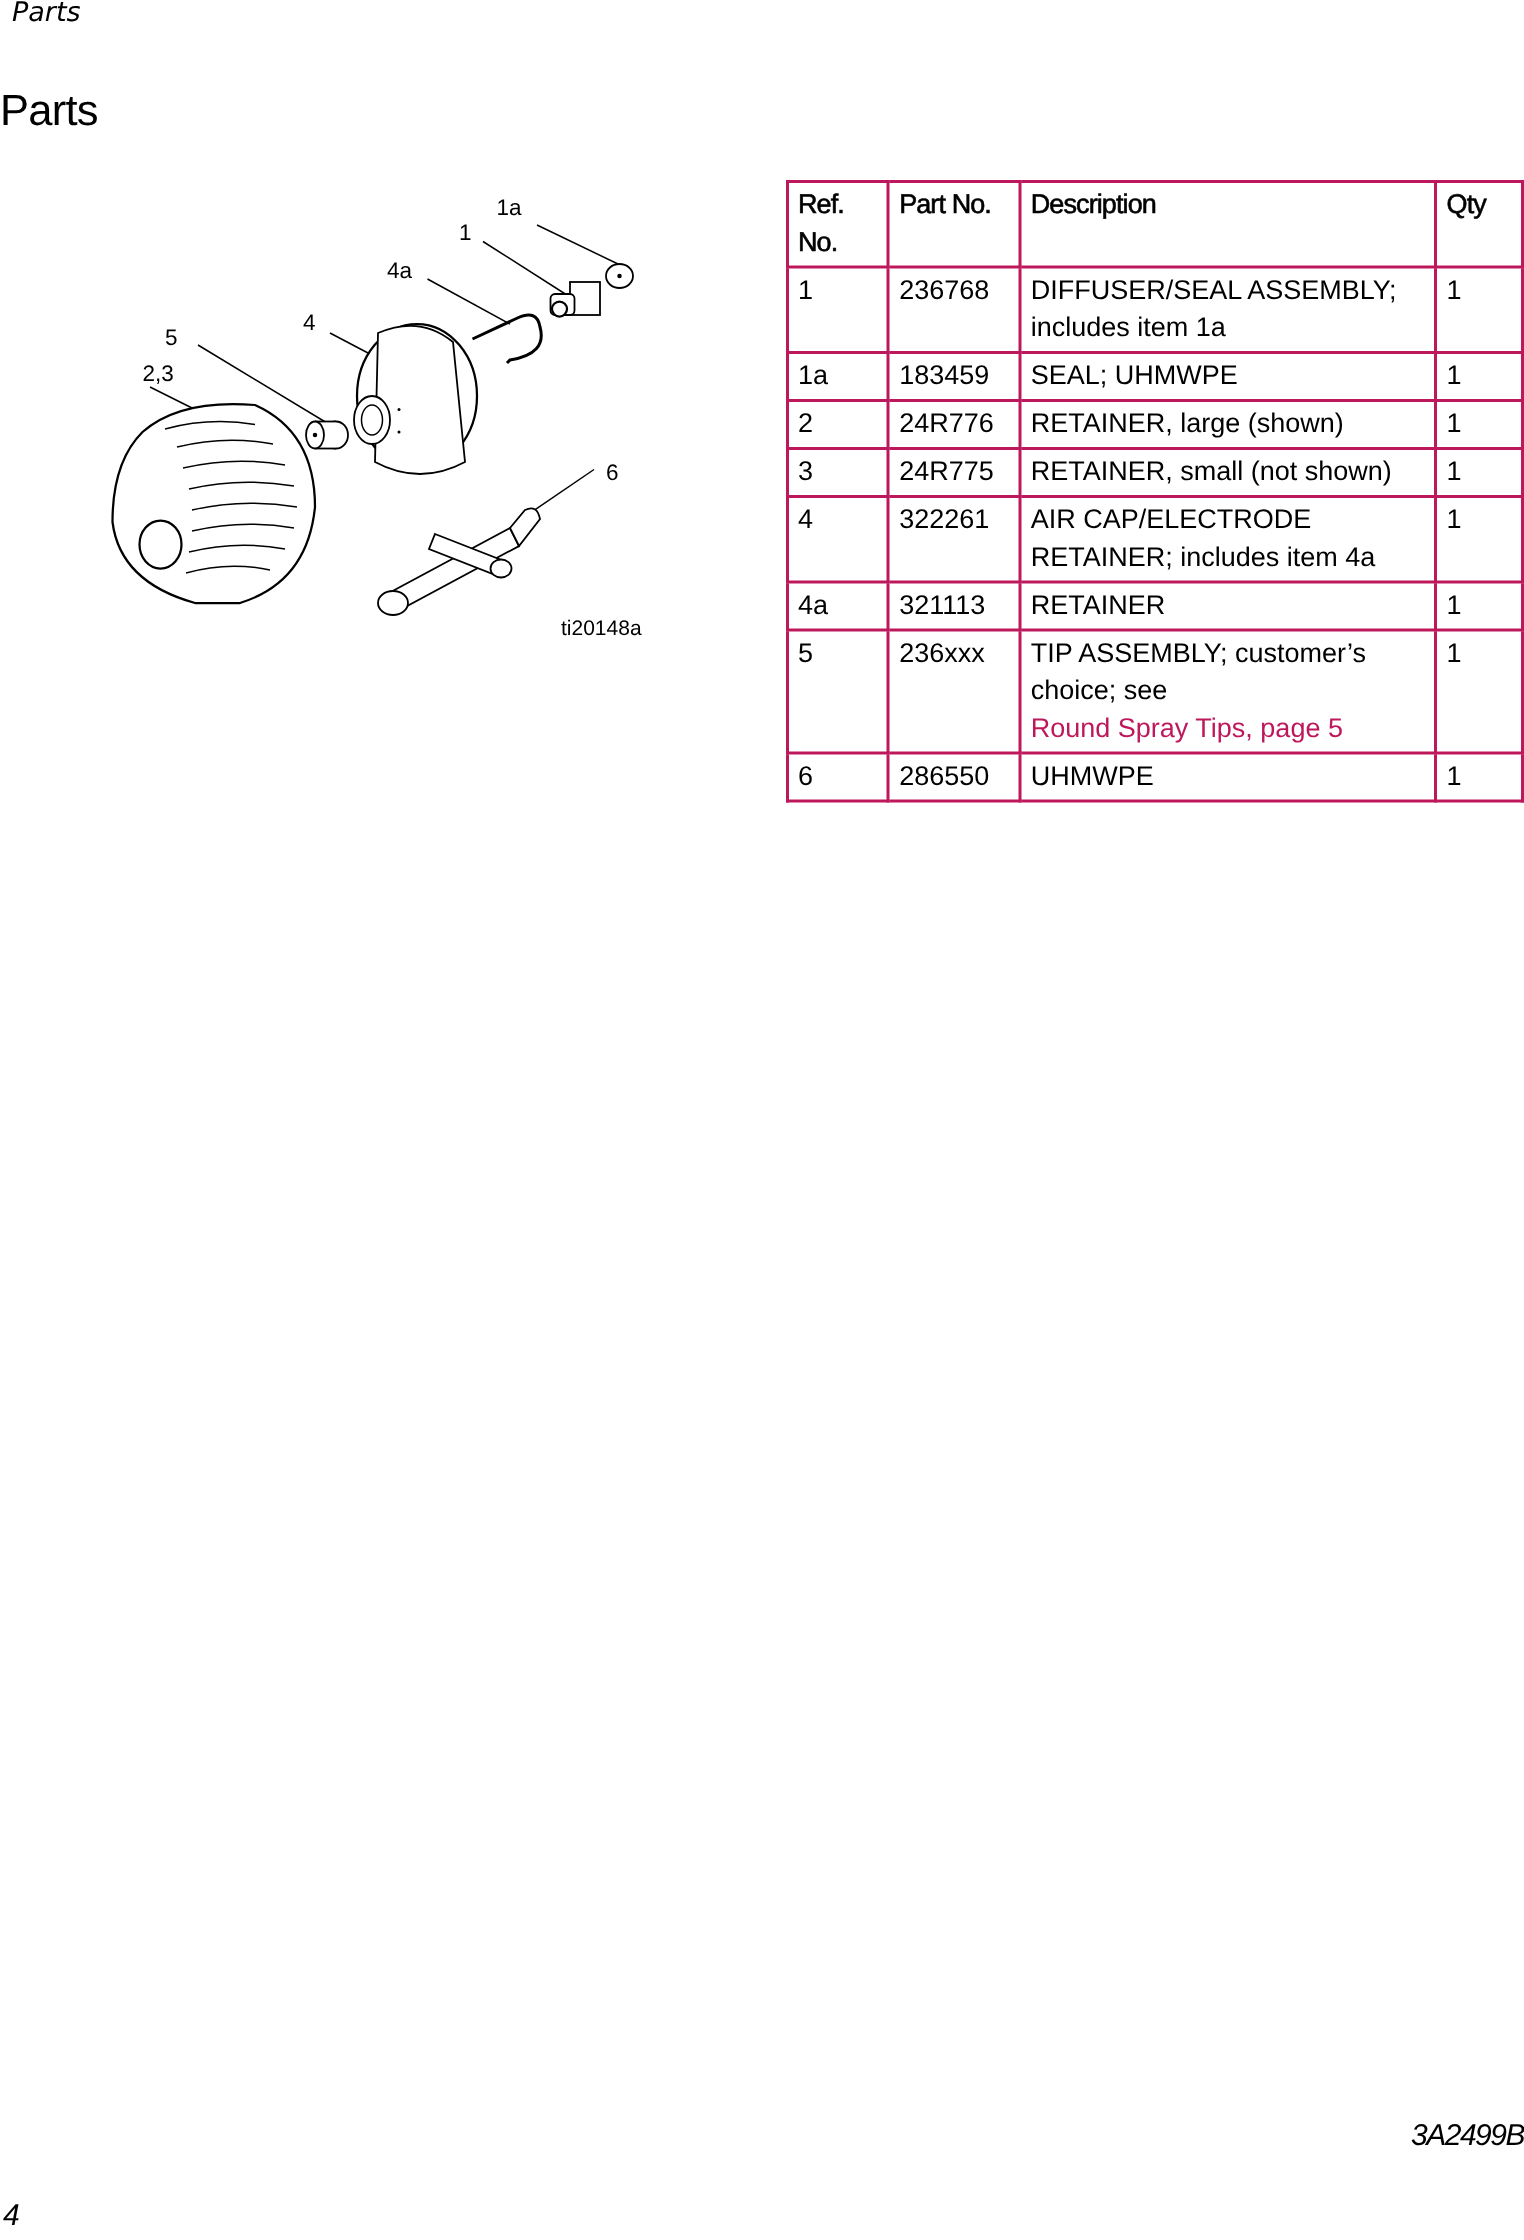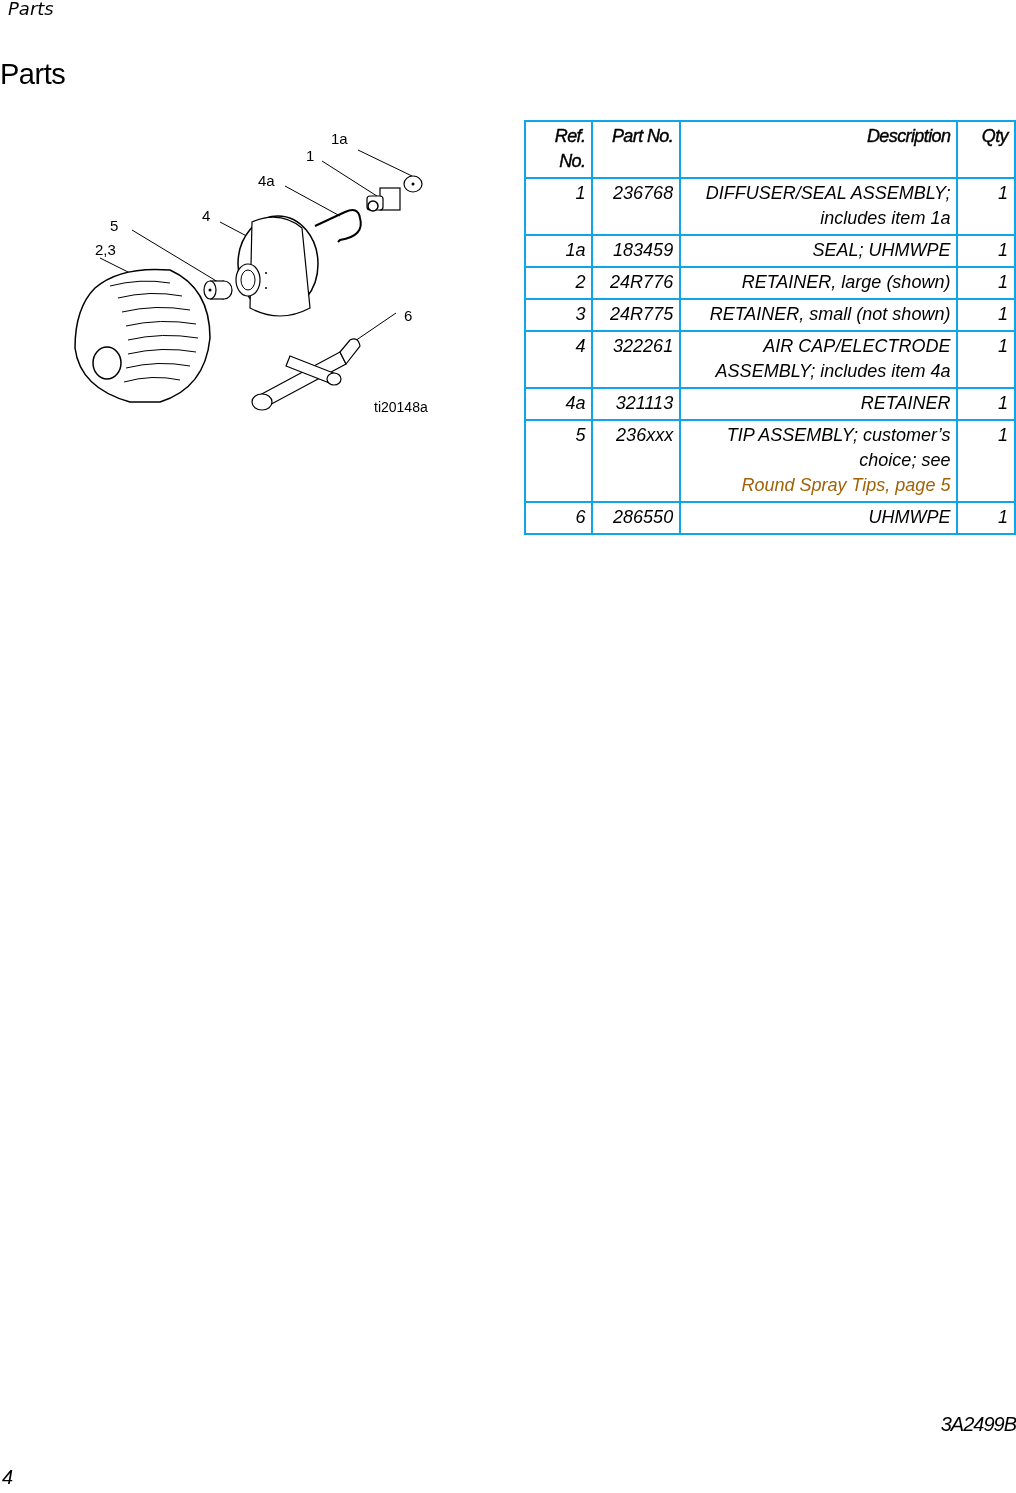--- a/index.html
+++ b/index.html
@@ -2,27 +2,27 @@
 <html><head>
 <meta charset="utf-8">
 <style>
   html, body { margin:0; padding:0; background:#ffffff; }
   body { width:1016px; height:1493px; position:relative; overflow:hidden; color:#000; font-family:"Liberation Sans", sans-serif; }
   .running-head { position:absolute; left:8px; top:-2px; font-family:"DejaVu Sans", sans-serif; font-style:italic; font-size:18px; }
   .page-title { position:absolute; left:0px; top:58px; font-size:29px; font-weight:normal; letter-spacing:-0.5px; }
   .figure { position:absolute; left:40px; top:118px; width:420px; height:312px; }
   .fig-label { position:absolute; font-size:15px; }
   table.parts { position:absolute; left:524px; top:120px; border-collapse:collapse; font-size:18px; }
-  table.parts th, table.parts td { border:2px solid #0ea5e9; vertical-align:top; text-align:right; padding:2px 6px 3px 6px; line-height:25px;font-style:italic; }
+  table.parts th, table.parts td { border:2px solid #be185d; vertical-align:top; text-align:left; padding:2px 6px 3px 6px; line-height:25px; }
   table.parts th { font-weight:normal; font-size:18px; letter-spacing:-0.6px; -webkit-text-stroke:0.4px #000; }
   .col-ref { width:54px; }
   .col-part { width:74px;margin-top:12px; }
   .col-desc { width:266px; }
   .col-qty { width:44px; }
-  .link { color:#a16207; }
+  .link { color:#be185d; }
   .row-thick-top td { border-top:3px solid #000; }
   .footer-left { position:absolute; left:2px; top:1466px; font-style:italic; font-size:20px; }
   .footer-right { position:absolute; right:0px; top:1413px; font-style:italic; font-size:20px; letter-spacing:-1px; }
 </style>
 </head>
 <body>
 
 <div class="running-head">Parts</div>
 <h1 class="page-title" style="margin:0;">Parts</h1>
 
@@ -83,21 +83,21 @@
       <ellipse cx="294" cy="261" rx="7" ry="6"></ellipse>
     </g>
   </svg>
   <span class="fig-label" style="left:291px;top:12px;">1a</span>
   <span class="fig-label" style="left:266px;top:29px;">1</span>
   <span class="fig-label" style="left:218px;top:54px;">4a</span>
   <span class="fig-label" style="left:162px;top:89px;">4</span>
   <span class="fig-label" style="left:70px;top:99px;">5</span>
   <span class="fig-label" style="left:24px;top:123px;margin-left:31px;">2,3</span>
   <span class="fig-label" style="left:364px;top:189px;">6</span>
-  <span class="fig-label" style="left:334px;top:281px;font-size:14px;">ti20148a</span>
+  <span class="fig-label" style="left:334px;top:292px;font-size:14px;">ti20148a</span>
 </div>
 
 <table class="parts">
   <thead>
     <tr>
       <th class="col-ref" style="white-space:pre-line;">Ref.
 No.</th>
       <th class="col-part">Part No.</th>
       <th class="col-desc">Description</th>
       <th class="col-qty">Qty</th>
@@ -124,21 +124,21 @@
     </tr>
     <tr>
       <td>3</td>
       <td>24R775</td>
       <td>RETAINER, small (not shown)</td>
       <td>1</td>
     </tr>
     <tr>
       <td>4</td>
       <td>322261</td>
-      <td>AIR CAP/ELECTRODE ASSEMBLY; includes item 4a</td>
+      <td>AIR CAP/ELECTRODE RETAINER; includes item 4a</td>
       <td>1</td>
     </tr>
     <tr class="row-thick-top">
       <td>4a</td>
       <td>321113</td>
       <td>RETAINER</td>
       <td>1</td>
     </tr>
     <tr>
       <td>5</td>

